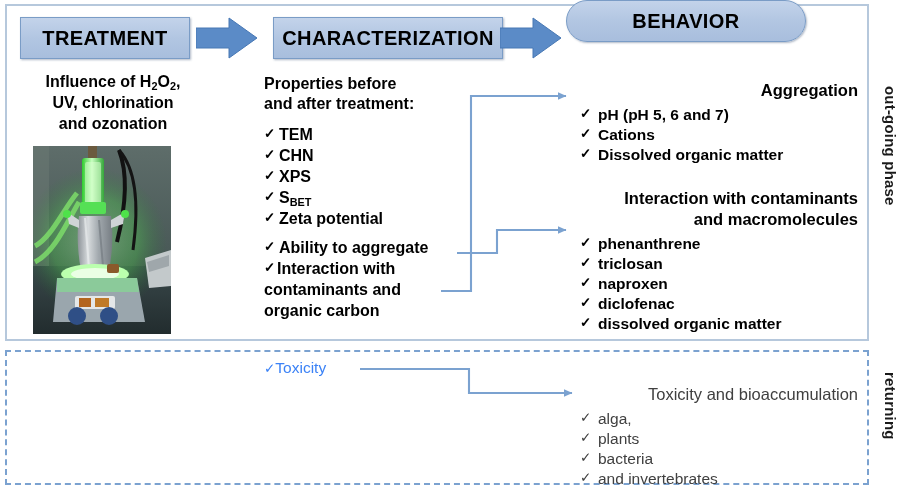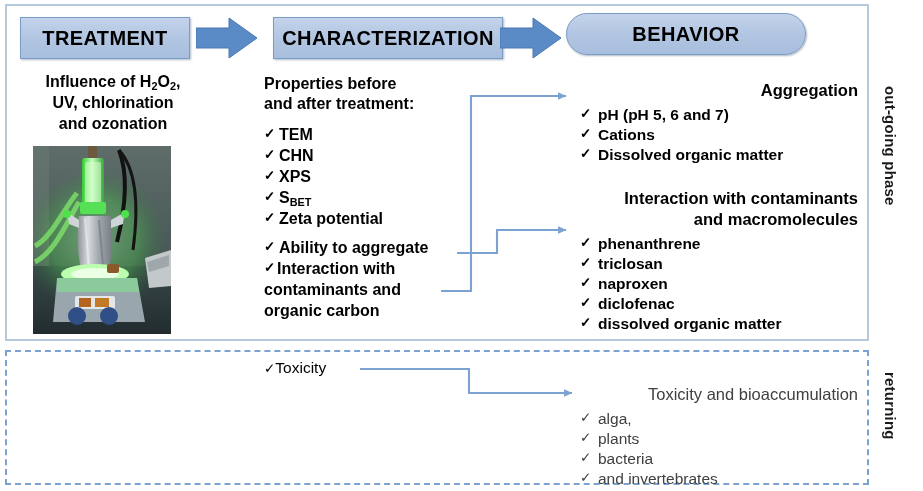--- a/index.html
+++ b/index.html
@@ -23,21 +23,21 @@
   
   .hdr{position:absolute;height:42px;
        background:linear-gradient(180deg,#c3d3ea 0%,#b2c6e2 50%,#a8bedd 100%);
        border:1px solid #7a9cc6;
        box-shadow:1px 1px 2px rgba(80,100,130,.45);
        display:flex;align-items:center;justify-content:center;
        font-weight:bold;font-size:20px;color:#000;letter-spacing:.4px;
        box-sizing:border-box;}
   #hdr-treatment{left:20px;top:17px;width:170px;}
   #hdr-characterization{left:258px;top:17px;width:230px;margin-left:15px;}
-  #hdr-behavior{left:566px;top:13px;width:240px;border-radius:21px;}
+  #hdr-behavior{left:566px;top:0;width:240px;border-radius:21px;}
 
   
   .block-arrow{position:absolute;top:16px;width:62px;height:44px;}
 
   
   .col{position:absolute;color:#000;font-weight:bold;}
   #col-treatment{left:18px;top:72px;width:190px;text-align:center;
                  font-size:16px;line-height:1.26;}
   sub{font-size:.68em;vertical-align:-.25em;}
 
@@ -56,21 +56,21 @@
 
   ul.ck.wide li{padding-left:20px;}
   ul.ck.wide li .tick{left:2px;}
 
   .gap-sm{height:9px;}
   .gap-md{height:17px;}
 
   .wraptext{line-height:1.30;}
 
   
-  #tox-left{position:absolute;left:264px;top:359px;font-size:15.5px;color:#000000;}
+  #tox-left{position:absolute;left:264px;top:359px;font-size:15.5px;color:#3b82f6;}
   #tox-left .tick{font-size:13.5px;}
   #col-tox{position:absolute;left:578px;top:378px;width:280px;font-size:15.5px;color:#404040;}
 
   
   svg.conn{position:absolute;left:0;top:0;width:923px;height:491px;
            pointer-events:none;overflow:visible;}
 </style>
 </head>
 <body>
 

